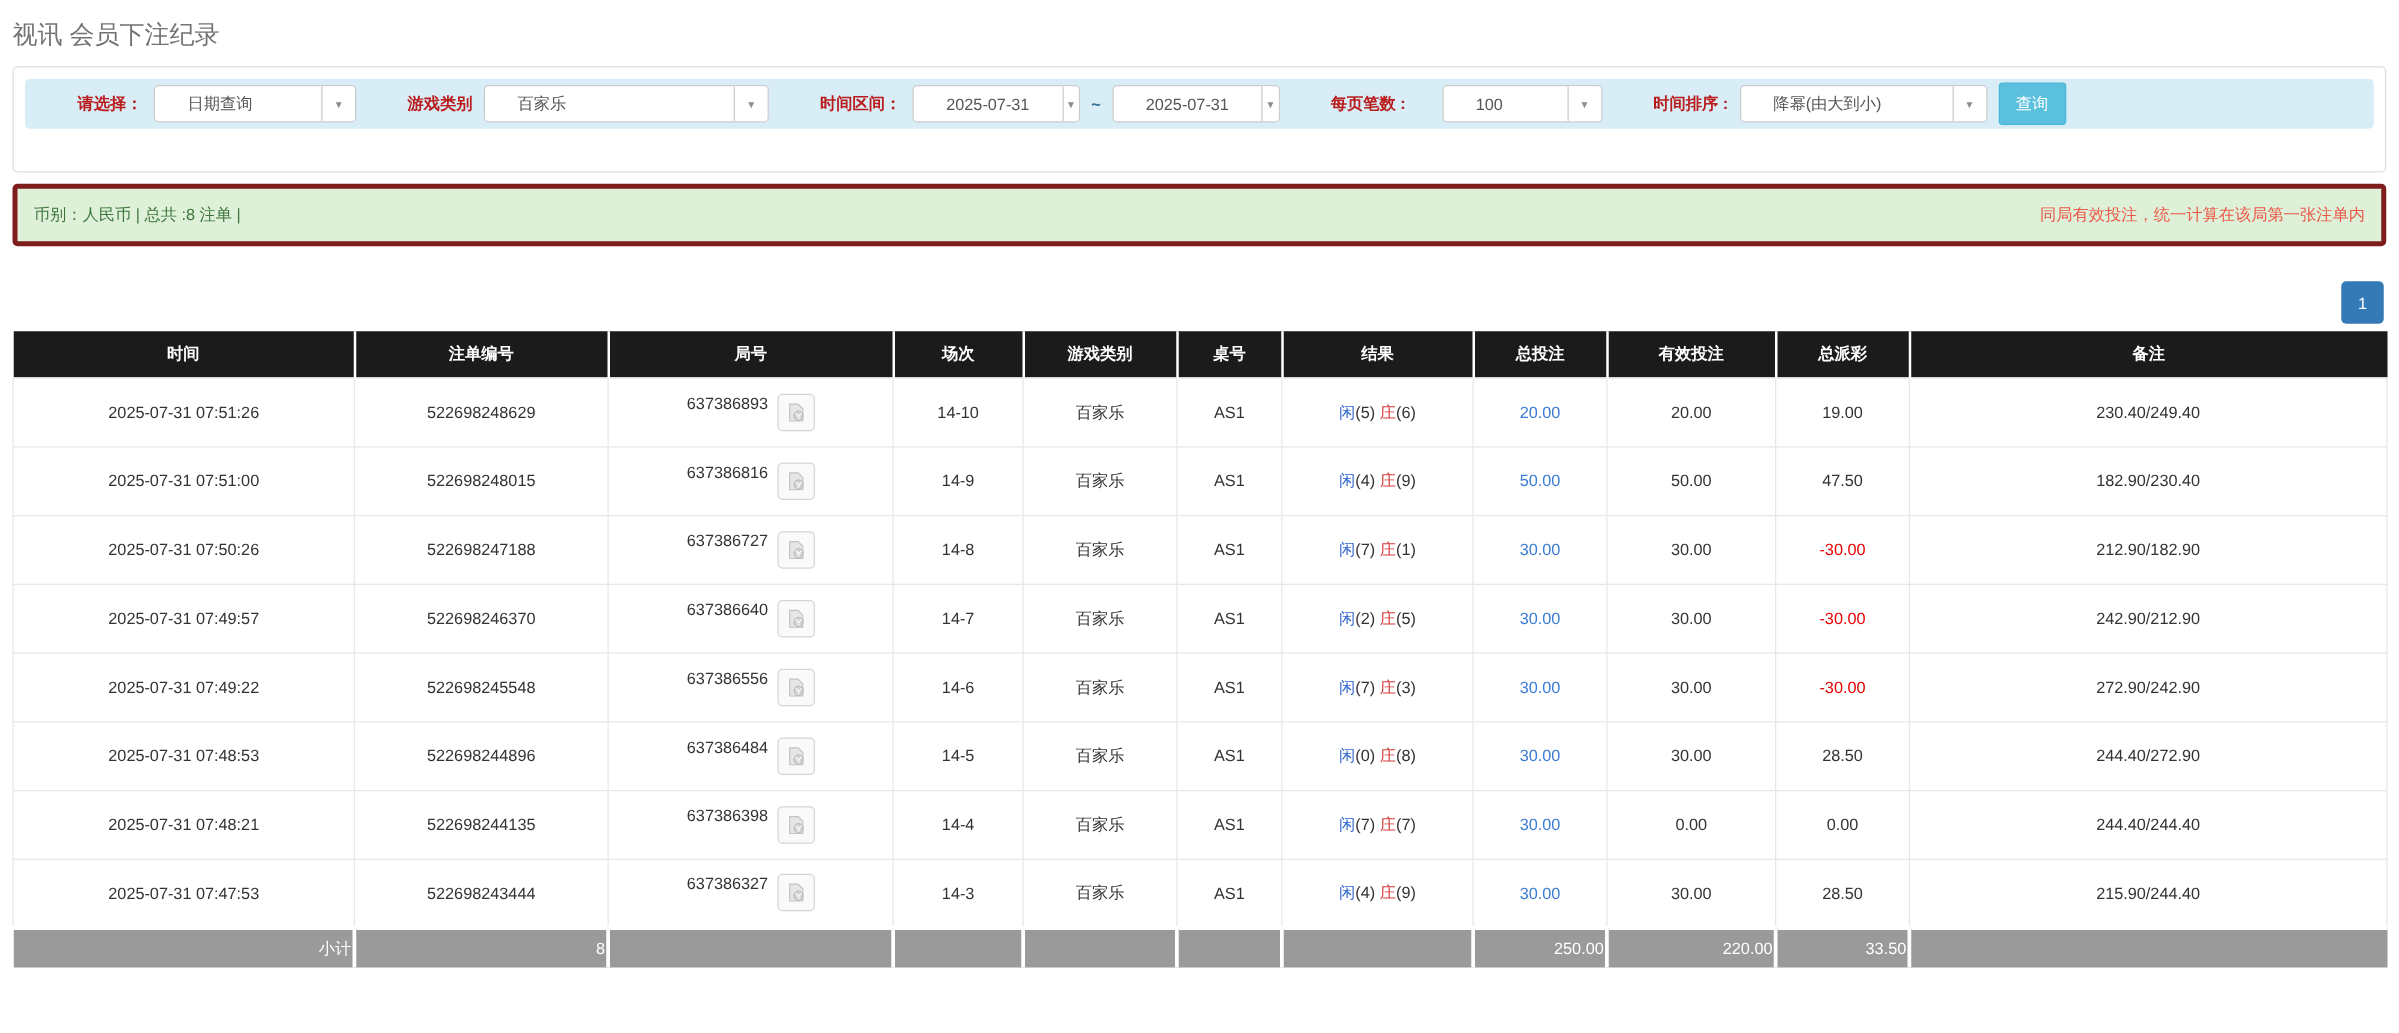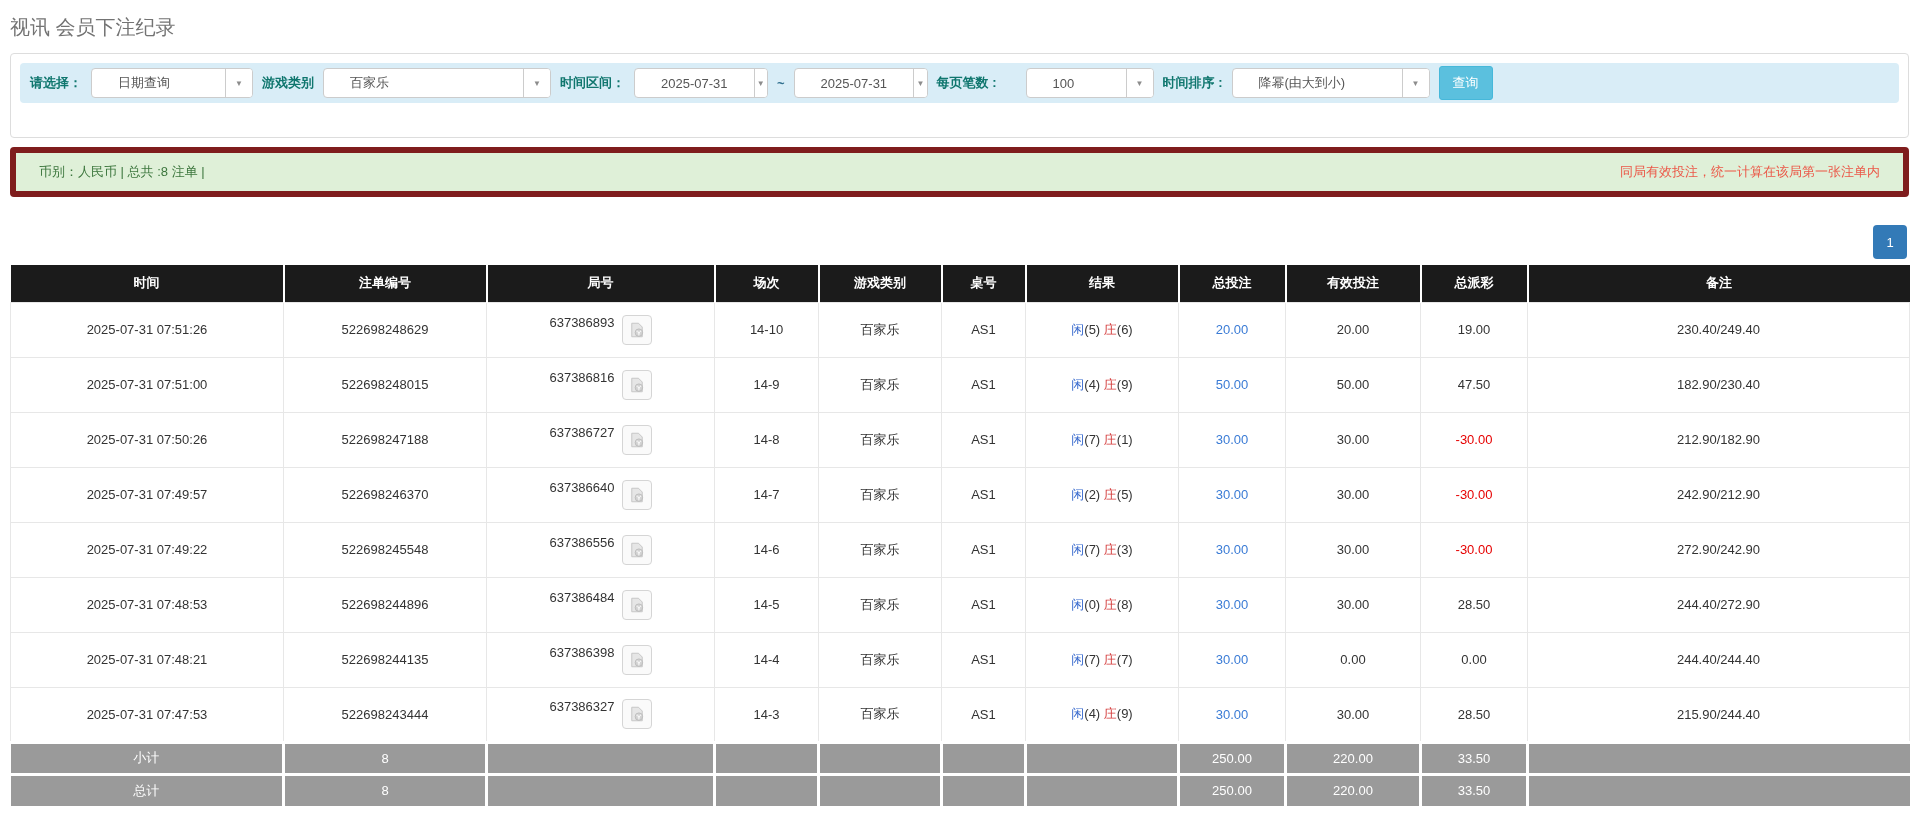--- a/index.html
+++ b/index.html
@@ -29,24 +29,25 @@
   .filter-bar {
     background: #d9edf7;
     border-radius: 4px;
     padding: 5px 10px;
     height: 40px;
     display: flex;
     align-items: center;
     gap: 9px;
   }
   .flabel {
-    color: #0f766e;
+    color: #b91c1c;
     font-weight: bold;
     font-size: 13px;
     white-space: nowrap;
+    margin-left: 32px;
   }
   .combo {
     display: flex;
     align-items: stretch;
     background: #fff;
     border: 1px solid #ccc;
     border-radius: 4px;
     height: 30px;
     overflow: hidden;
   }
@@ -84,27 +85,27 @@
     padding: 7px 13px;
     border-radius: 3px;
     cursor: pointer;
     font-family: inherit;
   }
 
   
   .summary {
     margin-top: 9px;
     background: #dff0d8;
-    border: 6px solid #7f1d1d;
+    border: 4px solid #7f1d1d;
     border-radius: 4px;
     height: 50px;
     display: flex;
     align-items: center;
     justify-content: space-between;
-    padding: 0 23px;
+    padding: 0 13px;
     font-size: 13px;
   }
   .summary-left { color: #3c763d; }
   .summary-right { color: #eb5848; }
 
   
   .pager {
     display: flex;
     justify-content: flex-end;
     margin: 28px 2px 6px 0;
@@ -163,21 +164,21 @@
     cursor: pointer;
   }
   .blue { color: #3366cc; }
   .red  { color: #d43b3b; }
   .neg  { color: #e60000; }
   .bet-link { color: #3a7bd5; cursor: pointer; }
   tfoot td {
     background: #9a9a9a;
     color: #fff;
     height: 32px;
-    text-align: center;
+    text-align: right;
     border-top: 3px solid #fff;
     border-left: 3px solid #fff;
   }
   tfoot td:first-child { border-left: none; }
 </style>
 </head>
 <body>
 
 <div class="page">
 
@@ -488,29 +489,16 @@
           <td></td>
           <td></td>
           <td></td>
           <td></td>
           <td></td>
           <td>250.00</td>
           <td>220.00</td>
           <td>33.50</td>
           <td></td>
         </tr>
-        <tr>
-          <td>总计</td>
-          <td>8</td>
-          <td></td>
-          <td></td>
-          <td></td>
-          <td></td>
-          <td></td>
-          <td>250.00</td>
-          <td>220.00</td>
-          <td>33.50</td>
-          <td></td>
-        </tr>
       </tfoot>
   </table>
 
 </div>
 
 </body></html>

